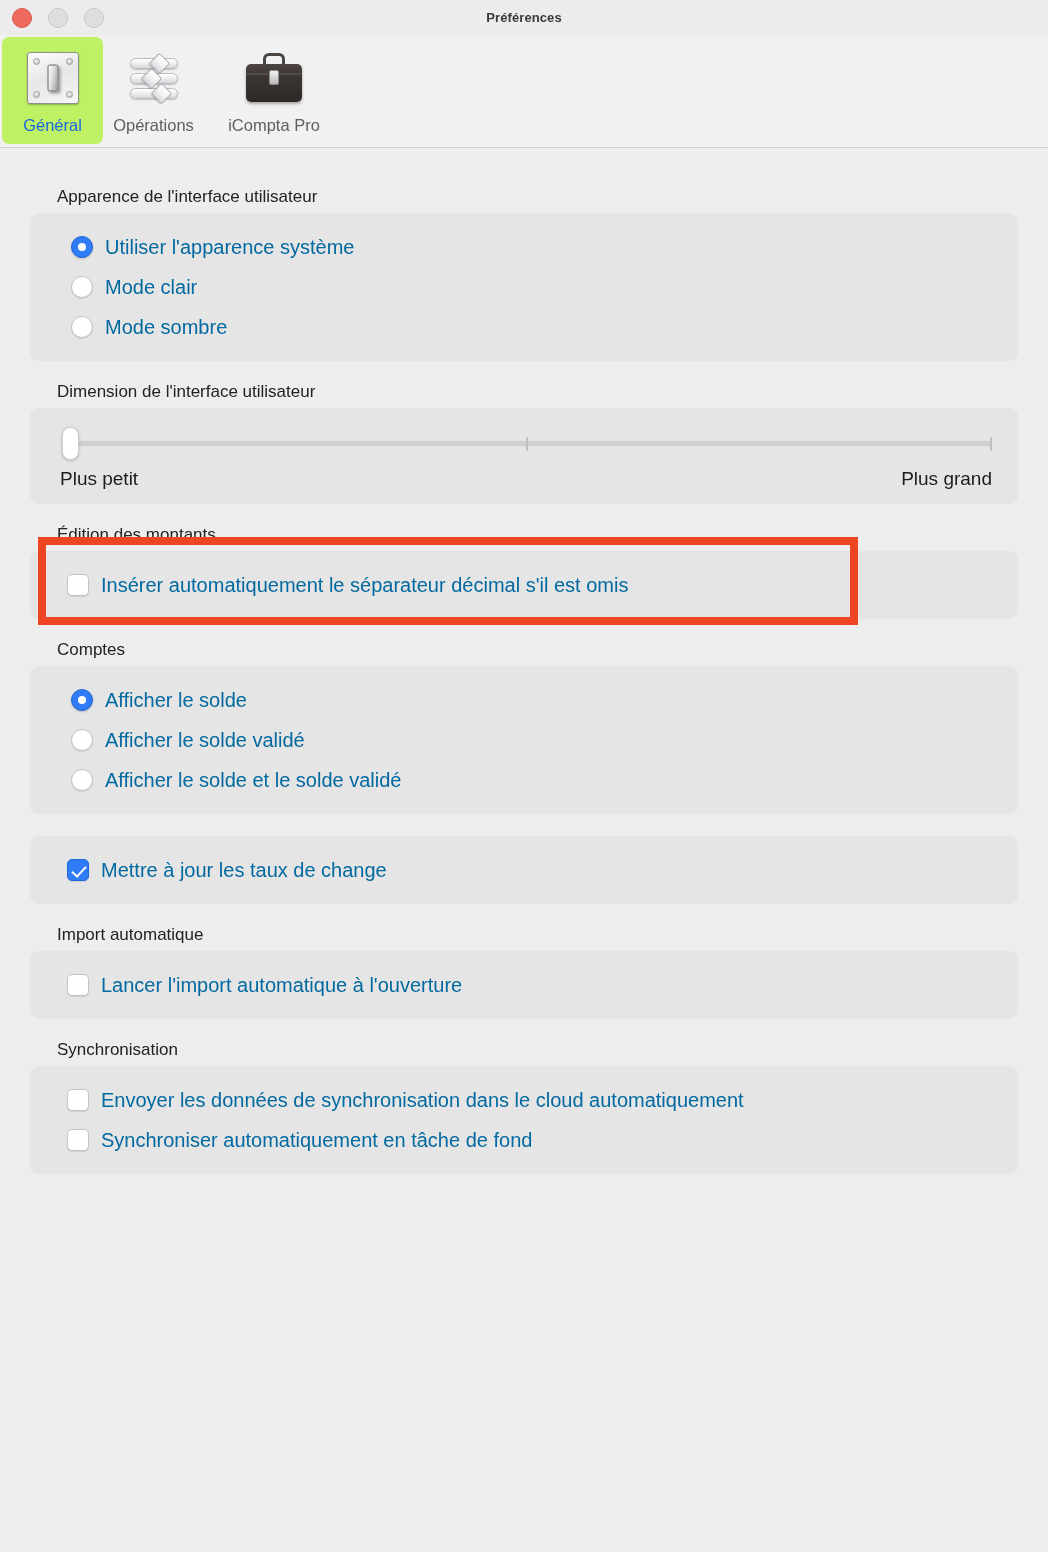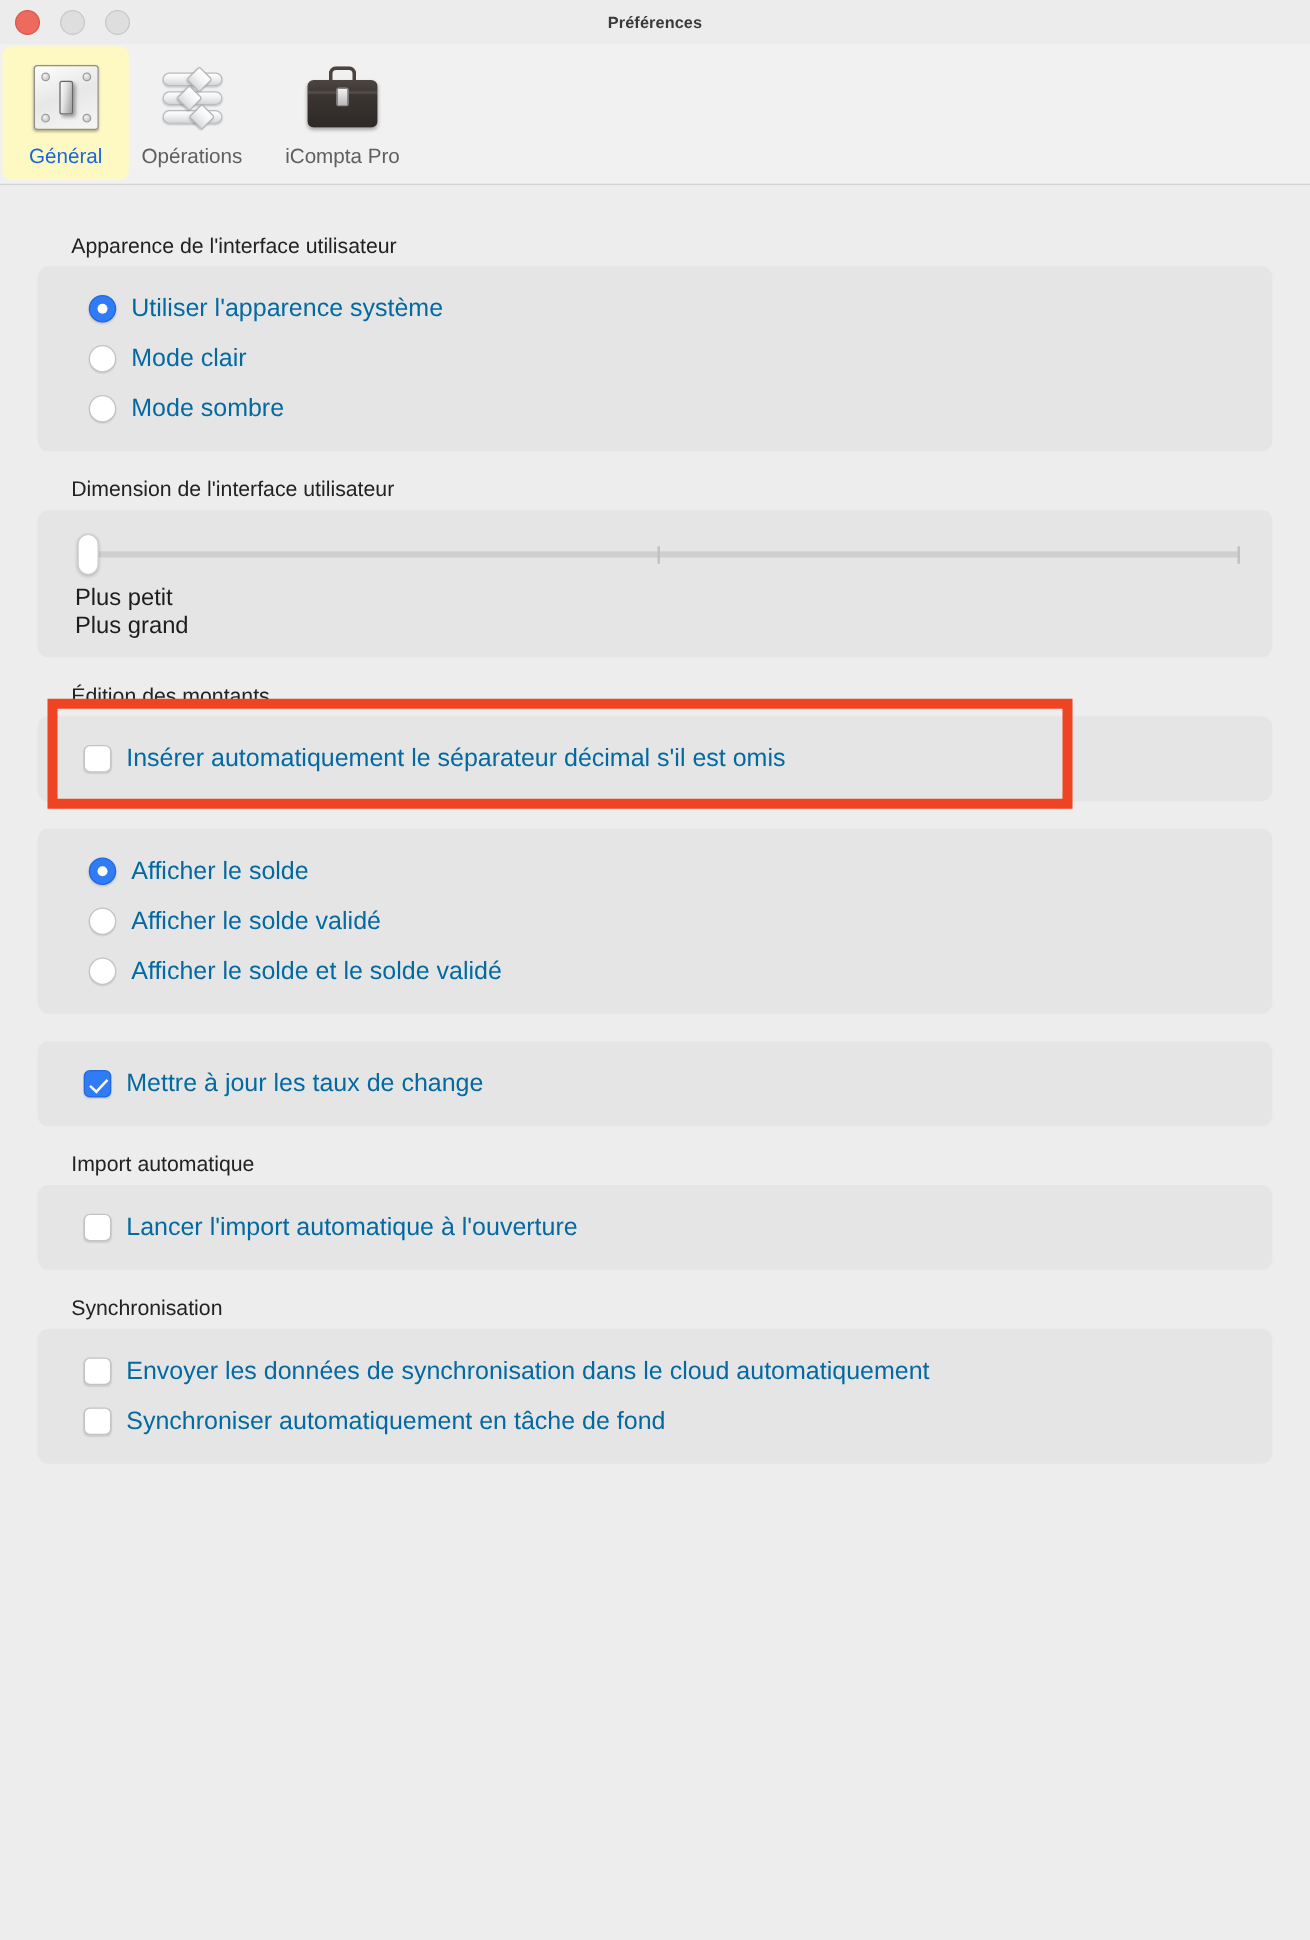--- a/index.html
+++ b/index.html
@@ -63,21 +63,21 @@
     width: 101px;
     height: 107px;
     border-radius: 7px;
     display: flex;
     flex-direction: column;
     align-items: center;
     justify-content: flex-start;
     padding-top: 12px;
     cursor: default;
   }
-  .tb-item.selected { background: #fef9c3; }
+  .tb-item.selected { background: #bef264; }
   .tb-item.wide { width: 140px; }
   .tb-label {
     font-size: 16.5px;
     color: #5f5f5f;
     margin-top: 9px;
     white-space: nowrap;
   }
   .tb-item.selected .tb-label { color: #1a66e0; }
   .tb-icon {
     width: 60px;
@@ -304,21 +304,20 @@
     border-radius: 9px;
     background: #fff;
     border: 1px solid #cdcdcd;
     box-shadow: 0 1px 3px rgba(0,0,0,.22);
   }
   .slider-ends {
     display: flex;
     justify-content: space-between;
     margin-top: 8px;
     padding: 0 2px;
-    flex-direction: column;
   }
   .slider-end-label {
     font-size: 19px;
     color: #1d1d1d;
   }
 
   
   .highlight-box {
     position: absolute;
     border: 8px solid #ee4423;
@@ -428,20 +427,21 @@
     <div class="group-box has-highlight">
       <div class="row indent-check">
         <span class="check"></span>
         <span class="row-label">Insérer automatiquement le séparateur décimal s'il est omis</span>
       </div>
       <div class="highlight-box"></div>
     </div>
   </div>
 
   <div class="section">
+    <div class="section-label">Comptes</div>
     <div class="group-box">
       <div class="row indent-radio">
         <span class="radio on"></span>
         <span class="row-label">Afficher le solde</span>
       </div>
       <div class="row indent-radio">
         <span class="radio"></span>
         <span class="row-label">Afficher le solde validé</span>
       </div>
       <div class="row indent-radio">

